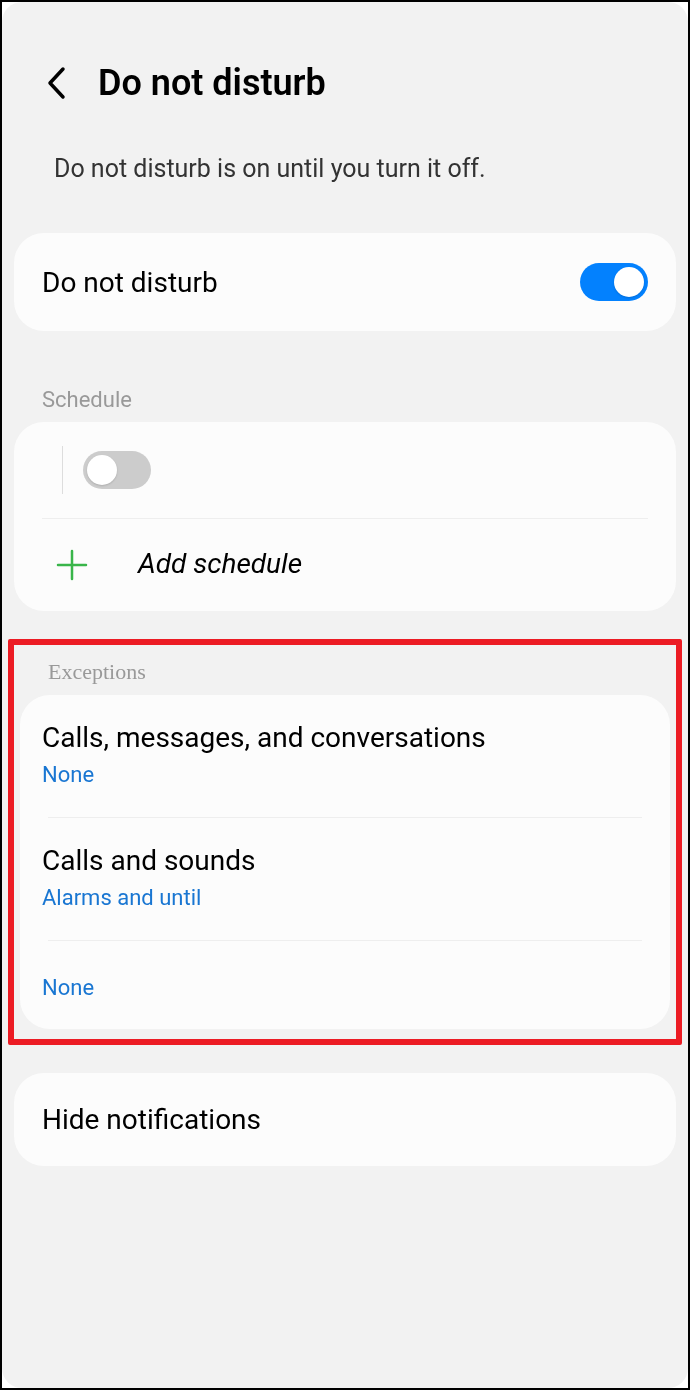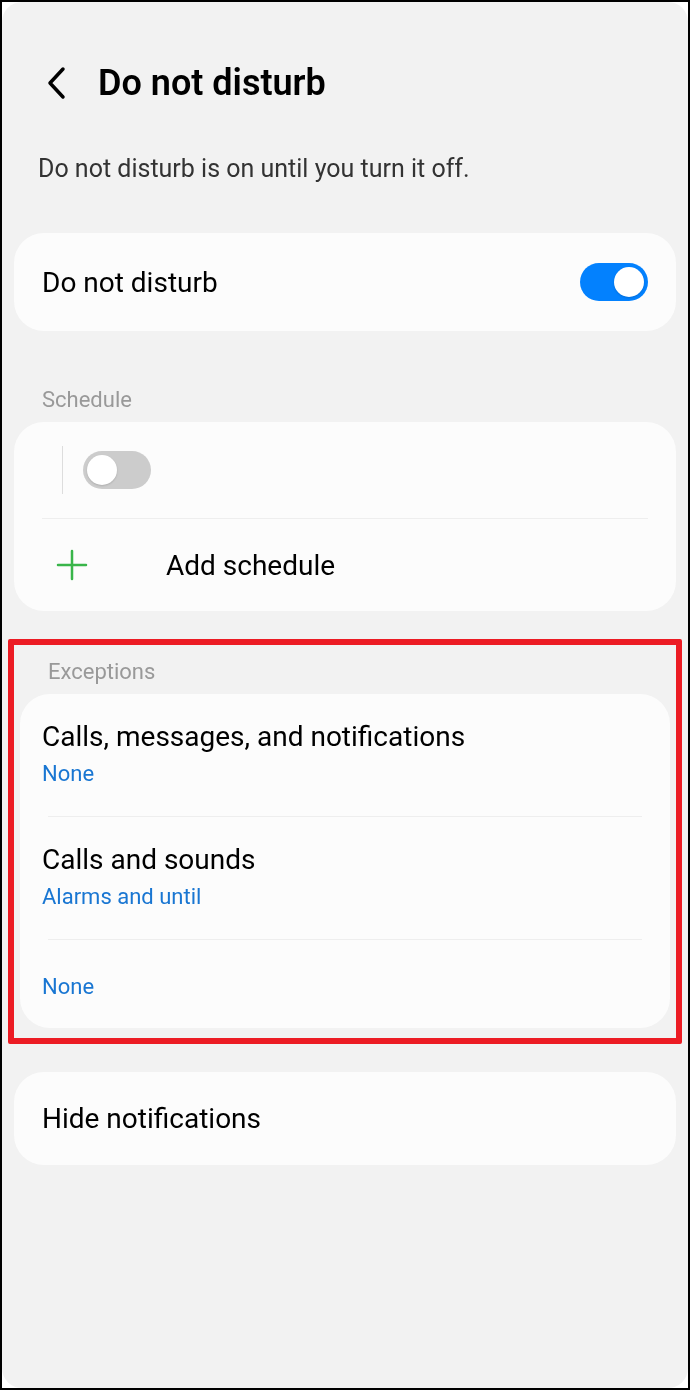--- a/index.html
+++ b/index.html
@@ -29,21 +29,21 @@
       display: flex;
       align-items: center;
       justify-content: center;
     }
     .page-title {
       font-size: 36px;
       font-weight: 600;
       color: #000;
     }
     .status-text {
-      padding: 30px 40px 50px 36px;
+      padding: 30px 40px 50px 52px;
       font-size: 25px;
       color: #333;
     }
     .card {
       background: #fcfcfc;
       border-radius: 30px;
       margin: 0 12px 28px 12px;
       overflow: hidden;
     }
     .section-header {
@@ -100,39 +100,41 @@
     .toggle-off .toggle-knob { left: 4px; }
     .vdivider {
       width: 1px;
       height: 48px;
       background: #ddd;
       margin: 0 20px;
     }
     .add-row {
       padding: 28px 28px;
       display: flex;
-      align-items: center;
-      gap: 76px;
+      align-items: flex-start;
+      gap: 48px;
+      font-style: italic;
     }
     .plus-icon {
       width: 36px;
       height: 36px;
       margin-left: 12px;
     }
     .add-label {
       font-size: 28px;
       color: #000;
     }
     .highlight-box {
       border: 6px solid #ec1c24;
       margin: 0 6px;
       border-radius: 2px;
     }
     .highlight-box .section-header {
       padding: 14px 0 10px 34px;
+      font-family: Liberation Serif, serif;
     }
     .highlight-box .card {
       margin: 0 6px 10px 6px;
     }
     .highlight-box .row {
       padding: 26px 22px;
     }
     .sleep-row {
       padding: 24px 28px 24px 28px;
       display: flex;
@@ -185,21 +187,21 @@
       </div>
       <div class="add-label">Add schedule</div>
     </div>
   </div>
 
   <div class="highlight-box">
     <div class="section-header">Exceptions</div>
     <div class="card">
       <div class="row">
         <div class="row-content">
-          <div class="row-title">Calls, messages, and notifications</div>
+          <div class="row-title">Calls, messages, and conversations</div>
           <div class="row-sub">None</div>
         </div>
       </div>
       <div class="row-border"></div>
       <div class="row">
         <div class="row-content">
           <div class="row-title">Calls and sounds</div>
           <div class="row-sub">Alarms and until</div>
         </div>
       </div>

